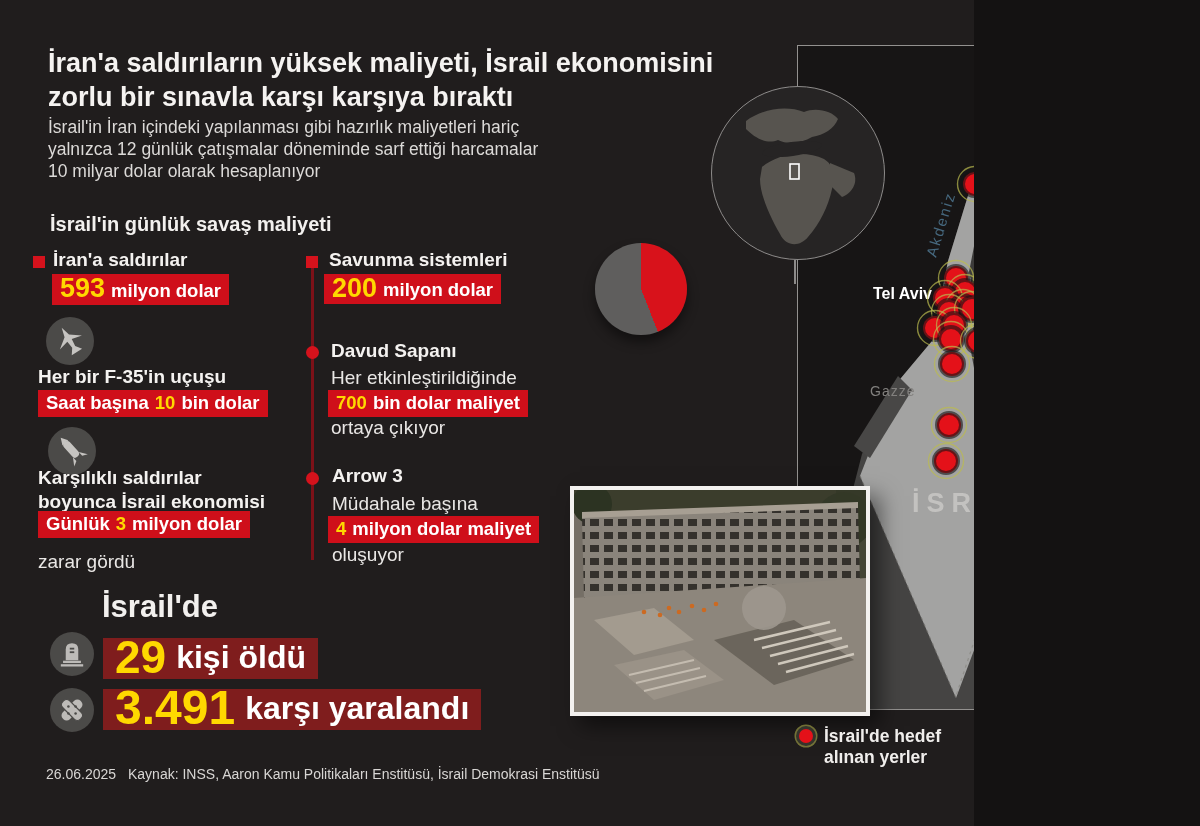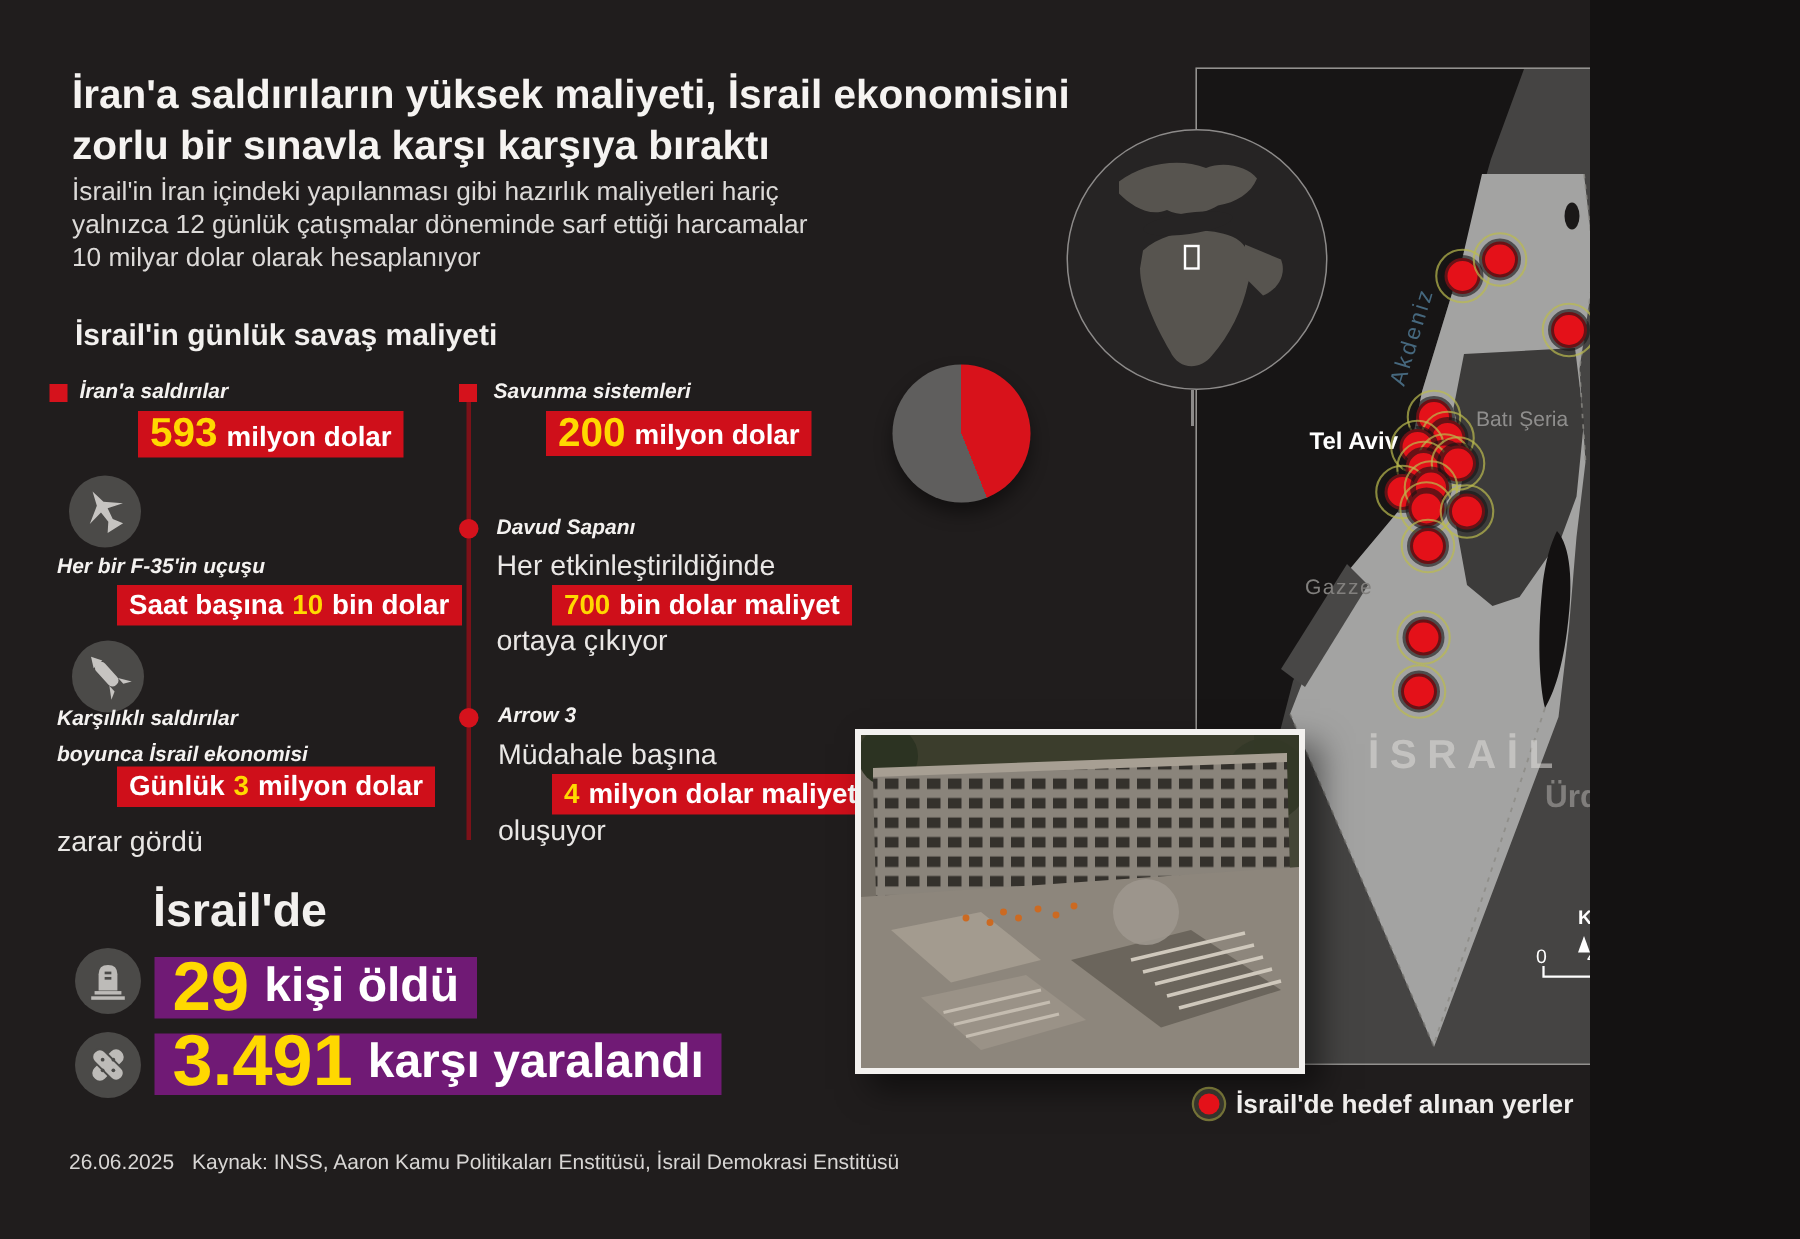--- a/index.html
+++ b/index.html
@@ -1,29 +1,29 @@
 <!DOCTYPE html>
 <html><head>
 <meta charset="utf-8">
 <style>
   html,body{margin:0;padding:0;background:#141212;}
-  #canvas{position:relative;width:1060px;height:826px;background:#201d1d;overflow:hidden;
+  #canvas{position:relative;width:974px;height:826px;background:#201d1d;overflow:hidden;
           font-family:"Liberation Sans",sans-serif;color:#f2f0ee;}
   .abs{position:absolute;}
   .b{font-weight:bold;}
   .redbox{display:inline-flex;align-items:baseline;gap:6px;background:#cf0f1a;color:#fff;
-          padding:2px 8px 4px;font-weight:bold;font-size:18.5px;line-height:21px;white-space:nowrap;margin-left:40px;}
+          padding:2px 8px 4px;font-weight:bold;font-size:18.5px;line-height:21px;white-space:nowrap;}
   .bignum{font-size:27px;font-weight:800;color:#ffd800;line-height:24px;}
   .yel{color:#ffd800;font-weight:800;}
   .icon-circle{position:absolute;border-radius:50%;background:#4b4a48;display:flex;align-items:center;justify-content:center;}
   .sq{position:absolute;width:12px;height:12px;background:#d5121c;}
   .dotb{position:absolute;width:13px;height:13px;border-radius:50%;background:#d5121c;}
-  .lbl{font-size:14px;font-weight:bold;line-height:24px;color:#f4f2f0;white-space:nowrap;font-style:italic;}
+  .lbl{font-size:19px;font-weight:bold;line-height:24px;color:#f4f2f0;white-space:nowrap;}
   .txt{font-size:19px;font-weight:normal;line-height:24px;color:#e9e7e5;white-space:nowrap;text-align:center;}
-  .cas-box{display:inline-flex;align-items:flex-start;gap:10px;background:#701a75;padding:0 12px 3px;white-space:nowrap;}
+  .cas-box{display:inline-flex;align-items:center;gap:10px;background:#7f1d1d;padding:0 12px 3px;white-space:nowrap;}
   .cas-num{font-size:46px;font-weight:800;color:#ffd800;line-height:38px;}
   .cas-lbl{font-size:32px;font-weight:bold;color:#fff;}
 </style>
 </head>
 <body>
 
 <div id="canvas">
 
   <div class="abs" style="left:48px;top:46px;font-size:27px;line-height:34px;font-weight:800;color:#f5f3f1;">
     <div>İran'a saldırıların yüksek maliyeti, İsrail ekonomisini</div>

